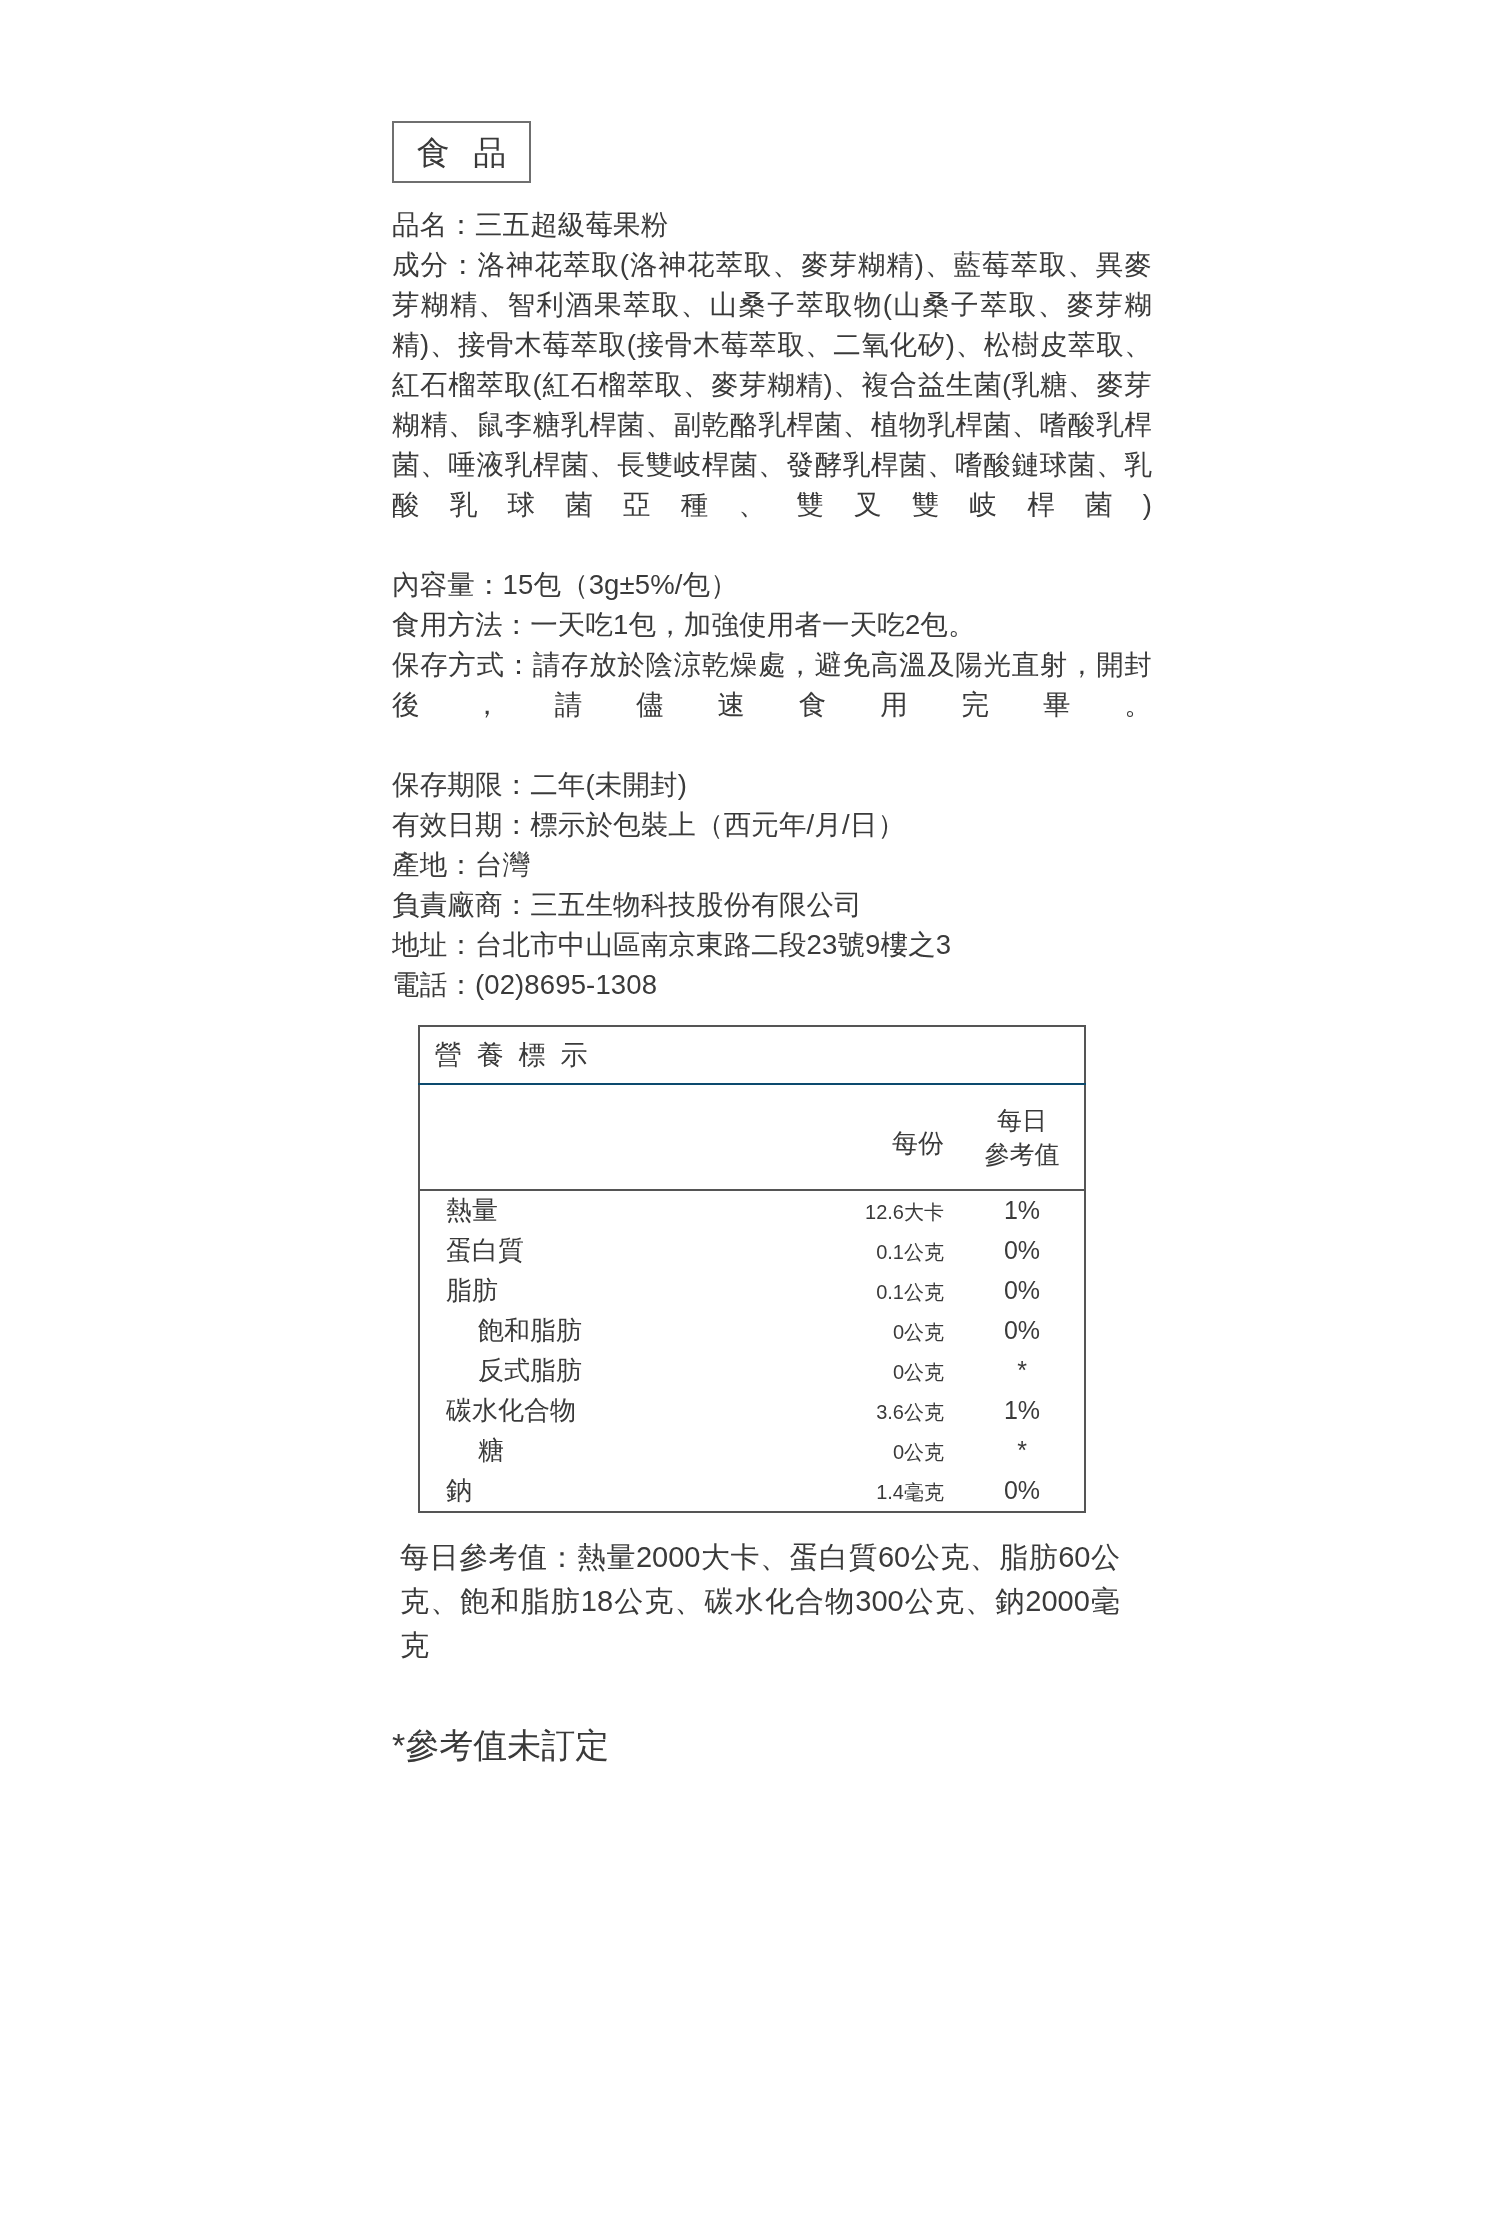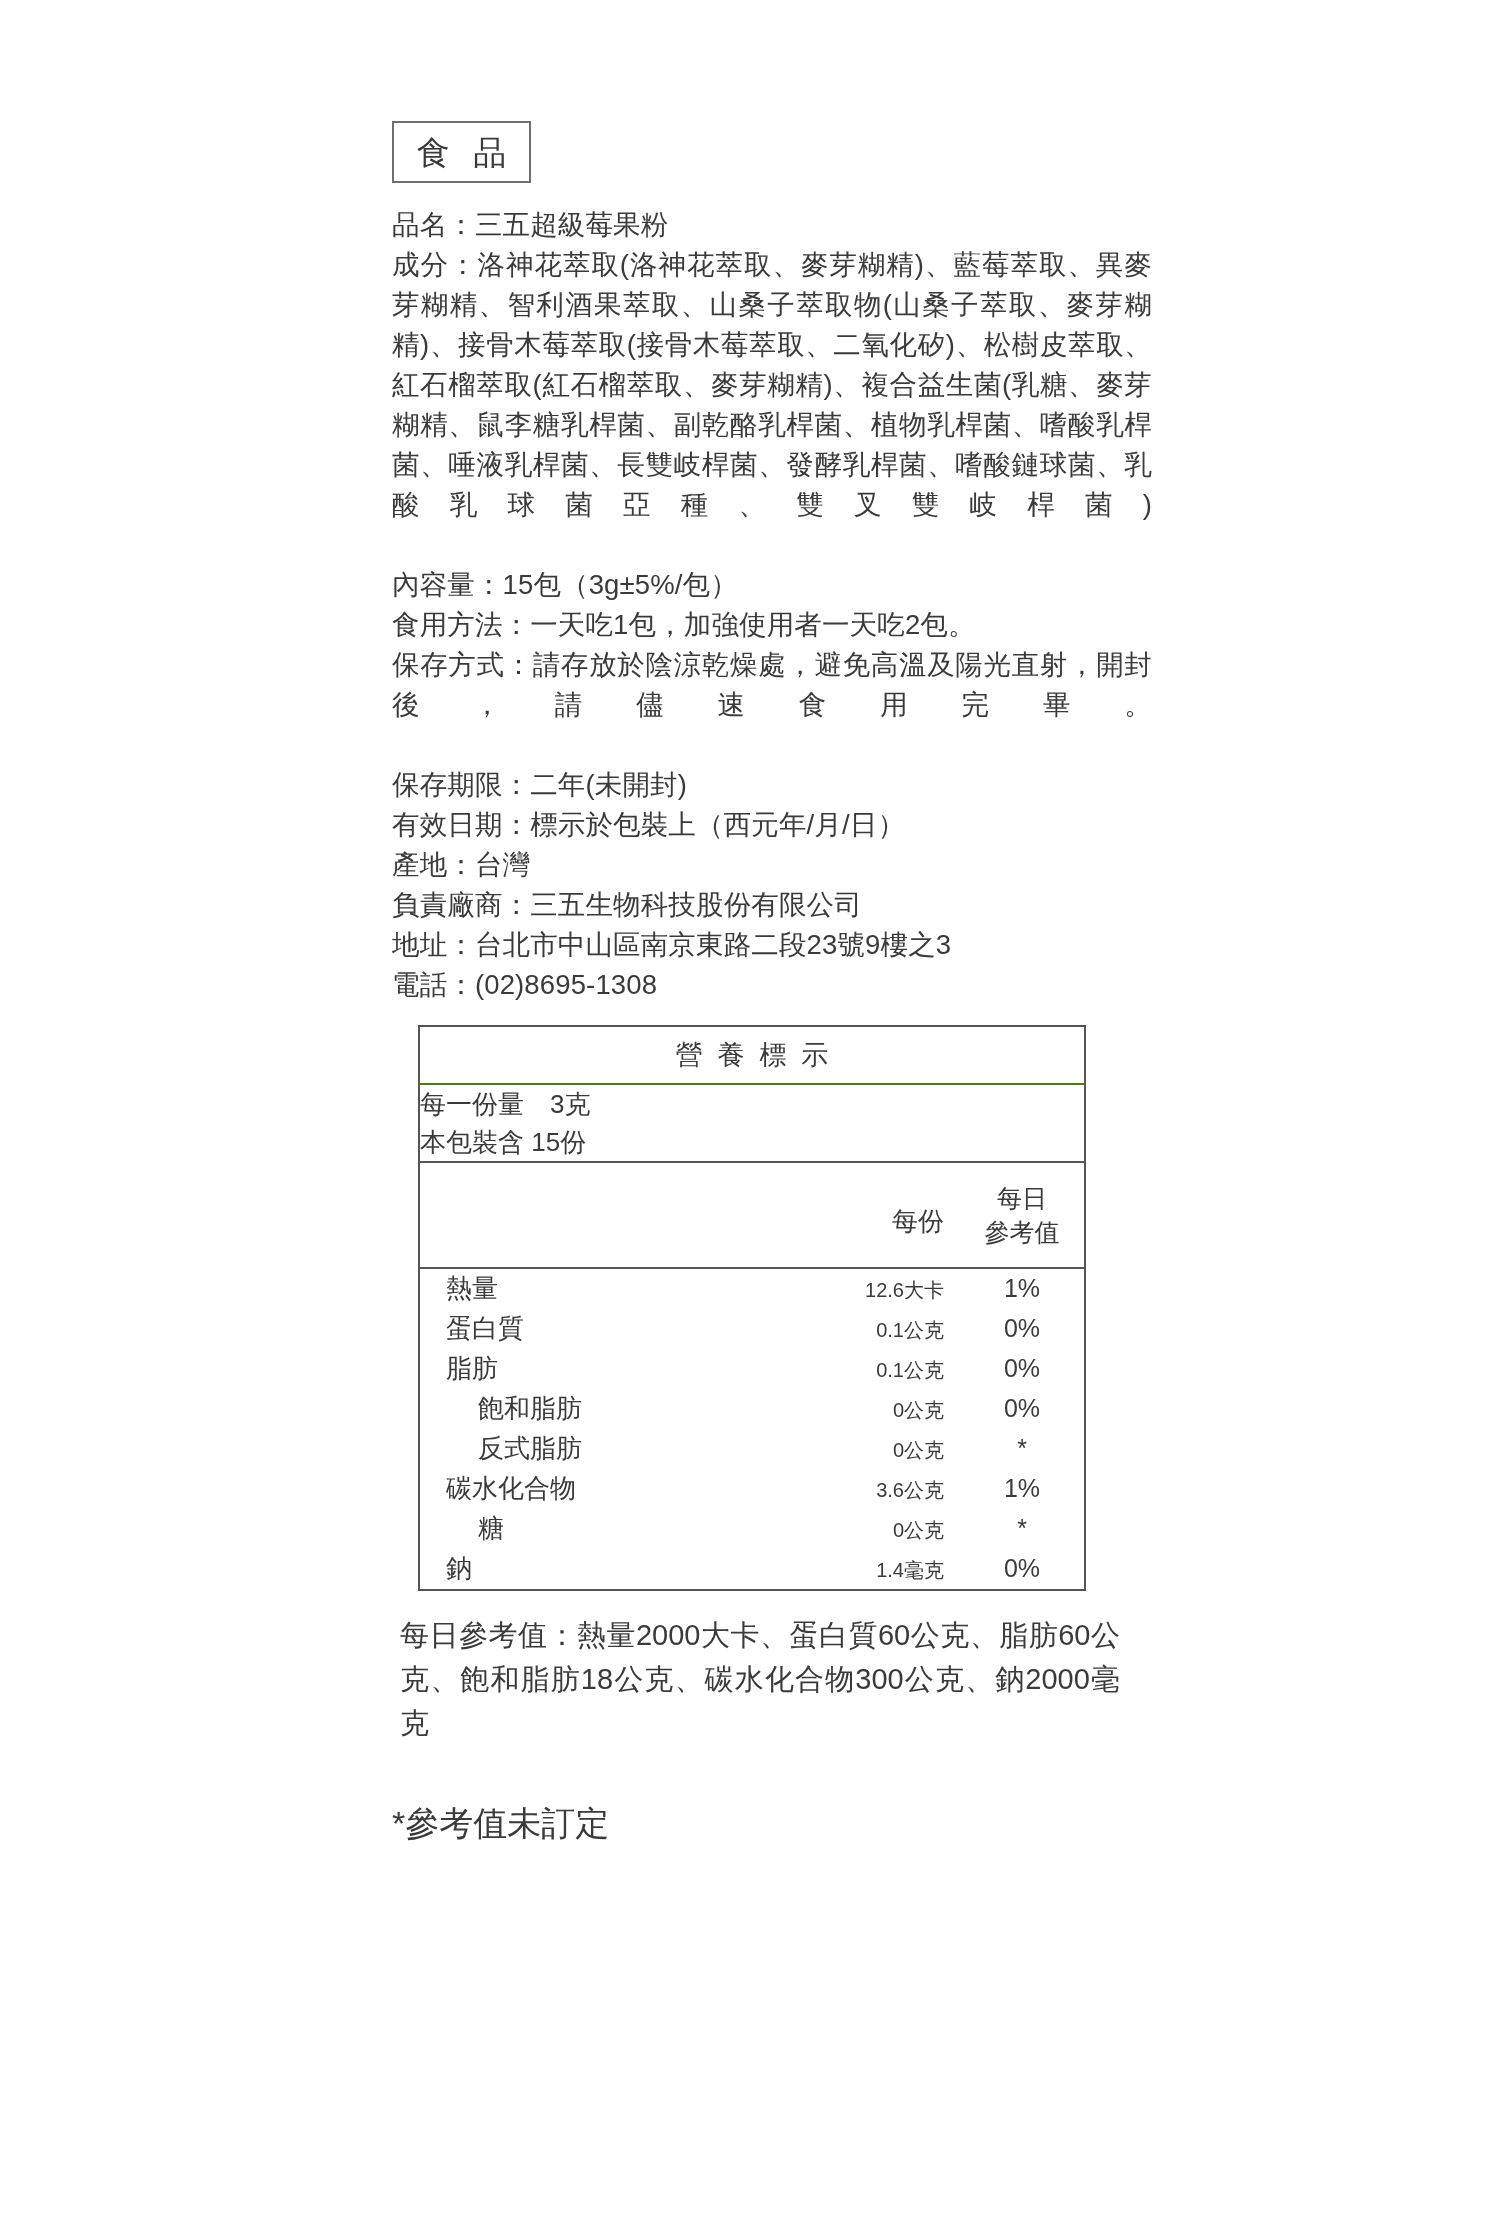--- a/index.html
+++ b/index.html
@@ -77,22 +77,22 @@
     width: 100%;
     border: 2px solid #555555;
     table-layout: fixed;
   }
   table.nutrition td {
     padding: 0;
     vertical-align: middle;
     color: #3a3a3a;
   }
   .nt-title-cell {
-    text-align: center;
-    border-bottom: 2px solid #4d7c0f;
+    text-align: left;
+    border-bottom: 2px solid #0c4a6e;
     height: 56px;
   }
   .nt-title {
     font-size: 27px;
     letter-spacing: 0.55em;
     text-indent: 0.55em;
     display: inline-block;
   }
   .nt-serving-cell {
     border-bottom: 2px solid #555555;
@@ -204,26 +204,20 @@
 
   <div class="nutrition-wrap">
     <table class="nutrition">
       <tbody>
         <tr>
           <td class="nt-title-cell">
             <span class="nt-title">營養標示</span>
           </td>
         </tr>
         <tr>
-          <td class="nt-serving-cell">
-            <div class="nt-serving-line">每一份量　3克</div>
-            <div class="nt-serving-line">本包裝含 15份</div>
-          </td>
-        </tr>
-        <tr>
           <td class="nt-head-cell">
             <div class="nt-head-grid">
               <div class="nt-head-blank"></div>
               <div class="nt-head-per">每份</div>
               <div class="nt-head-daily">
                 <div>每日</div>
                 <div>參考值</div>
               </div>
             </div>
           </td>

